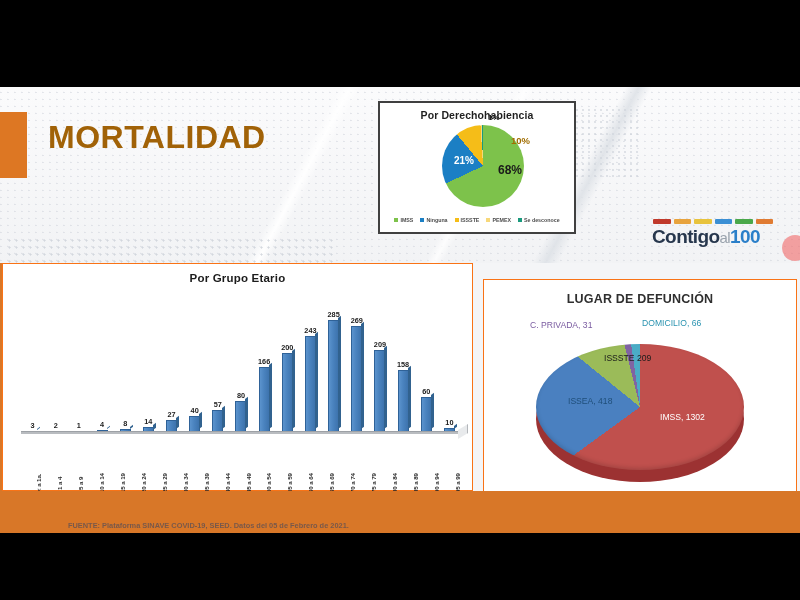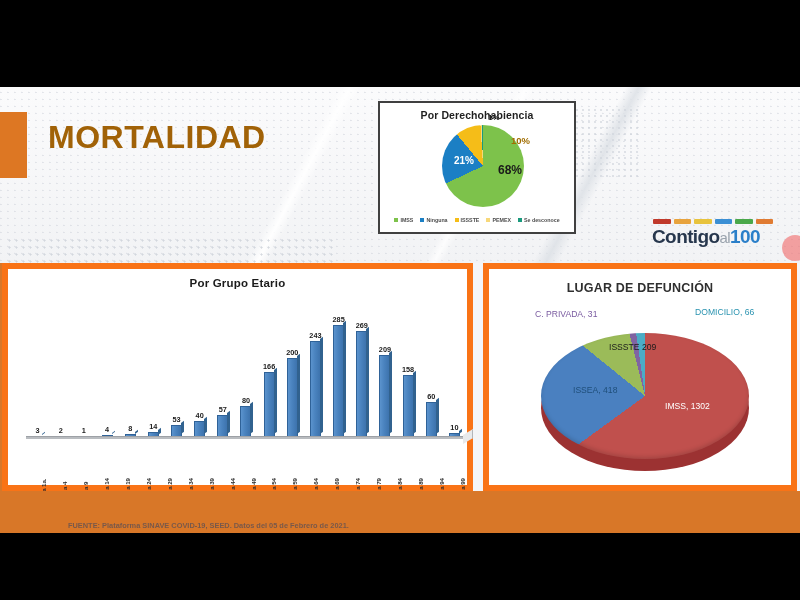--- a/index.html
+++ b/index.html
@@ -101,24 +101,24 @@
   .pl-1  { left:108px; top:-8px; font-size:8px; color:#1a1a1a; }
   .pie1-legend {
     display:flex; justify-content:center; gap:7px; align-items:center;
     font-size:5.3px; color:#4d4d4d; padding-top:4px;
   }
   .pie1-legend span { display:flex; align-items:center; gap:2px; white-space:nowrap; }
   .pie1-legend i { width:4px; height:4px; display:inline-block; }
 
   
   .panel {
-    position:absolute; background:#fff; border:6px solid #f97316;
+    position:absolute; background:#fff; border:1px solid #f97316;
   }
   .panel-left  { left:2px;   top:176px; width:471px; height:228px; }
-  .panel-right { left:483px; top:176px; width:314px; height:228px; }
+  .panel-right { left:483px; top:192px; width:314px; height:228px; }
 
   .panel-title {
     text-align:center; font-size:11.5px; font-weight:bold; color:#1c1c1c;
     padding-top:8px; letter-spacing:.2px;
   }
   .panel-title.right { font-size:12.5px; padding-top:12px; color:#2f2f2f; }
 
   
   .barchart { position:absolute; left:18px; top:30px; width:440px; height:168px; }
   .bars { position:absolute; left:0; bottom:30px; width:440px; height:138px;
@@ -167,21 +167,21 @@
       #8064a2 346deg 352deg,
       #4bacc6 352deg 360deg
     );
     box-shadow: inset 0 -2px 4px rgba(0,0,0,.15);
   }
   .p3l { position:absolute; font-size:8.6px; font-weight:normal; white-space:nowrap; }
   .p3l-imss     { left:148px; top:96px; color:#ffffff; }
   .p3l-issea    { left:56px;  top:80px; color:#1f4e79; }
   .p3l-issste   { left:92px;  top:38px; color:#1a1a1a; text-align:center; line-height:9px; }
   .p3l-privada  { left:18px;  top:4px;  color:#7a5ba0; }
-  .p3l-domicilio{ left:130px; top:2px;  color:#2a93b0;margin-left:48px; }
+  .p3l-domicilio{ left:130px; top:2px;  color:#2a93b0; }
 
   
   .footer-band {
     position:absolute; left:0; top:404px; width:800px; height:42px;
     background:#d87728;
   }
   .footer-note {
     position:absolute; left:68px; top:434px; width:460px;
     font-size:7.4px; font-weight:bold; color:#2a3f66; opacity:.55;
     white-space:nowrap;
@@ -276,21 +276,21 @@
             </div>
             <div class="bar-col">
               <div class="bar-val">8</div>
               <div class="bar" style="height: 3.14667px;"></div>
             </div>
             <div class="bar-col">
               <div class="bar-val">14</div>
               <div class="bar" style="height: 5.50667px;"></div>
             </div>
             <div class="bar-col">
-              <div class="bar-val">53</div>
+              <div class="bar-val">27</div>
               <div class="bar" style="height: 12.1933px;"></div>
             </div>
             <div class="bar-col">
               <div class="bar-val">40</div>
               <div class="bar" style="height: 15.7333px;"></div>
             </div>
             <div class="bar-col">
               <div class="bar-val">57</div>
               <div class="bar" style="height: 22.42px;"></div>
             </div>

